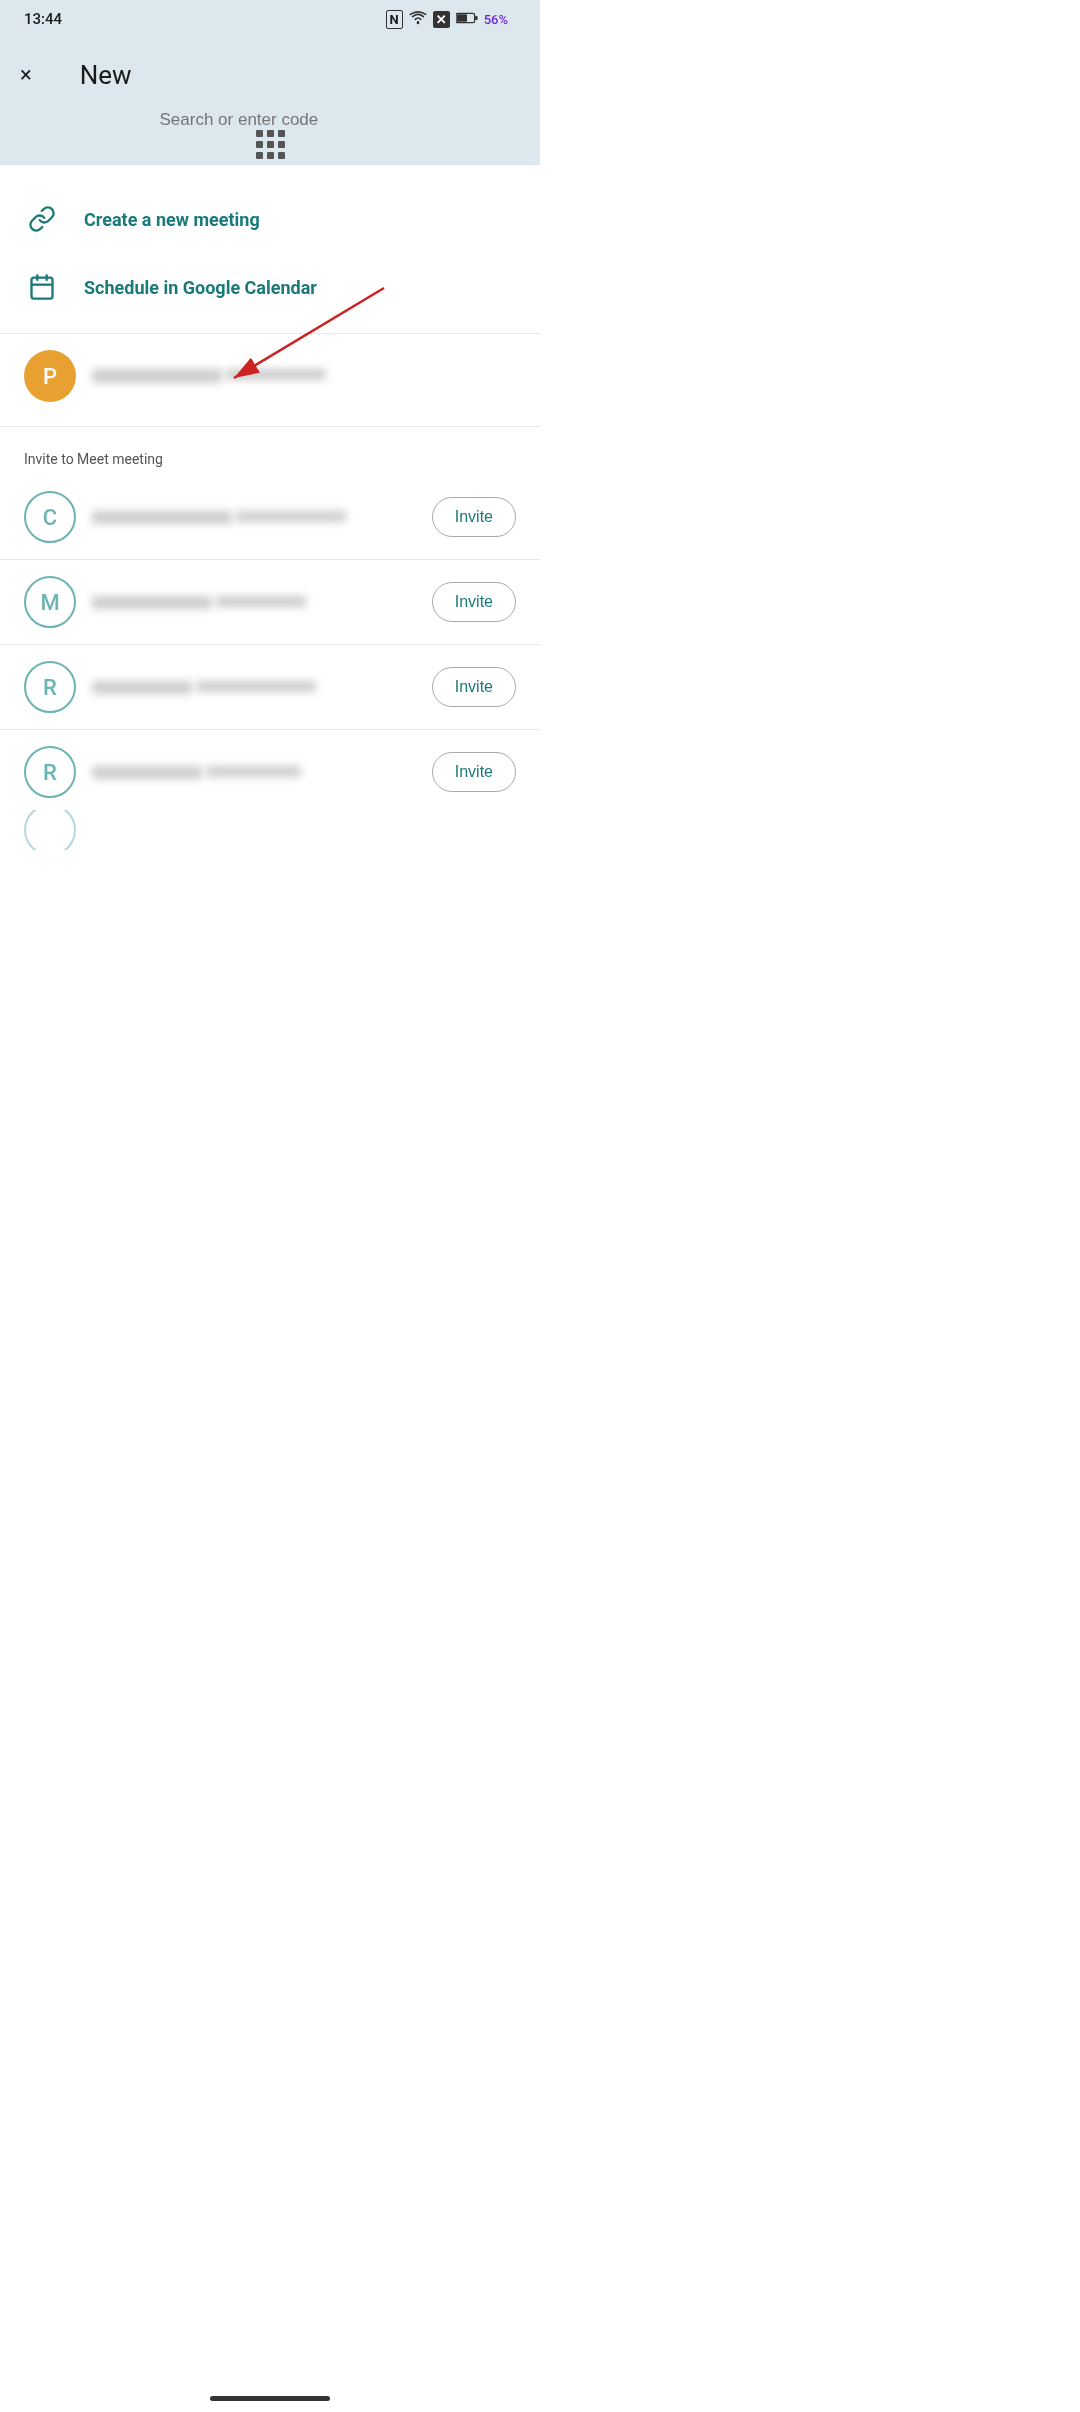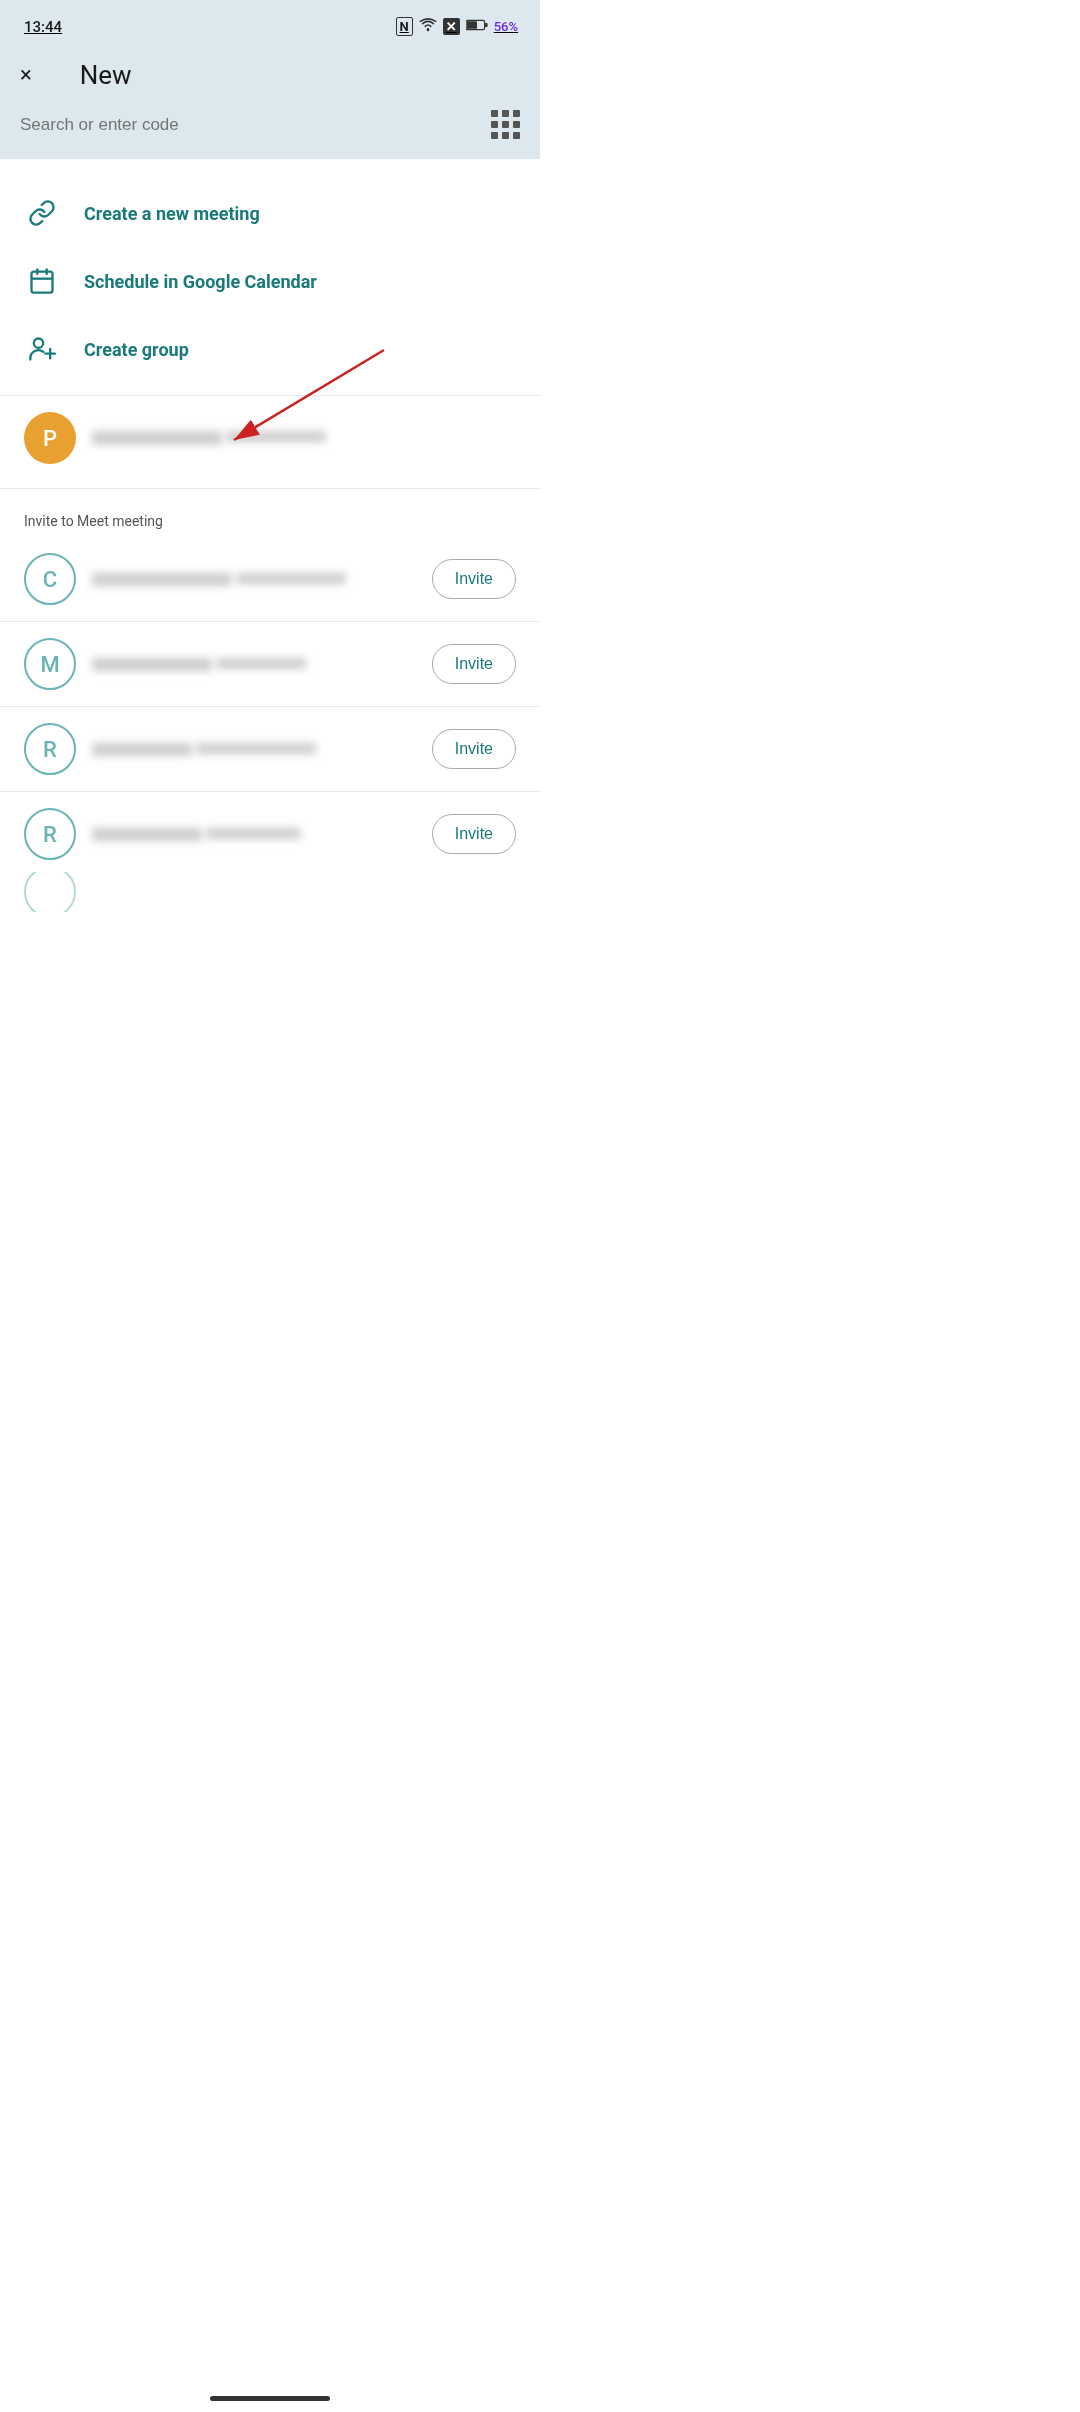--- a/index.html
+++ b/index.html
@@ -11,24 +11,23 @@
       font-family: 'Roboto', Arial, sans-serif;
       background: #fff;
       overflow-x: hidden;
     }
 
     
     .status-bar {
       background: #dce8ed;
       display: flex;
       justify-content: space-between;
-      align-items: flex-end;
-      padding: 10px 22px 8px 24px;
+      align-items: flex-start;
+      padding: 10px 32px 8px 24px;
       height: 44px;
-      text-decoration: underline;
     }
     .status-time {
       font-size: 15px;
       font-weight: 500;
       color: #1a1a1a;
     }
     .status-icons {
       display: flex;
       align-items: center;
       gap: 6px;
@@ -57,21 +56,22 @@
       color: #1a1a1a;
       cursor: pointer;
       line-height: 1;
     }
 
     
     .search-bar {
       background: #dce8ed;
       display: flex;
       align-items: center;
-      padding: 0 20px 20px 20px;
+      padding: 0 20px 6px 20px;
+      flex-direction: column;
     }
     .search-input-wrapper {
       flex: 1;
     }
     .search-input {
       background: transparent;
       border: none;
       outline: none;
       font-size: 17px;
       color: #888;
@@ -283,31 +283,20 @@
         <svg class="icon-svg" viewBox="0 0 24 24" fill="none">
           <rect x="3" y="4" width="18" height="18" rx="2" stroke="#1a7a7a" stroke-width="2"></rect>
           <line x1="16" y1="2" x2="16" y2="6" stroke="#1a7a7a" stroke-width="2" stroke-linecap="round"></line>
           <line x1="8" y1="2" x2="8" y2="6" stroke="#1a7a7a" stroke-width="2" stroke-linecap="round"></line>
           <line x1="3" y1="10" x2="21" y2="10" stroke="#1a7a7a" stroke-width="2"></line>
         </svg>
       </div>
       <span class="menu-label">Schedule in Google Calendar</span>
     </div>
 
-    <div class="menu-item">
-      <div class="menu-icon">
-        <svg class="icon-svg" viewBox="0 0 24 24" fill="none">
-          <circle cx="9" cy="7" r="4" stroke="#1a7a7a" stroke-width="2"></circle>
-          <path d="M2 21v-1a7 7 0 0 1 11.27-5.5" stroke="#1a7a7a" stroke-width="2" stroke-linecap="round"></path>
-          <line x1="19" y1="12" x2="19" y2="20" stroke="#1a7a7a" stroke-width="2" stroke-linecap="round"></line>
-          <line x1="15" y1="16" x2="23" y2="16" stroke="#1a7a7a" stroke-width="2" stroke-linecap="round"></line>
-        </svg>
-      </div>
-      <span class="menu-label">Create group</span>
-    </div>
   </div>
 
   <div class="divider"></div>
 
   <div>
 
     <div style="position:relative; padding: 0 24px 8px 24px;">
       <div class="contact-row" style="padding: 12px 0; position:relative;">
         <div class="avatar avatar-orange">P</div>
         <div class="contact-info">

